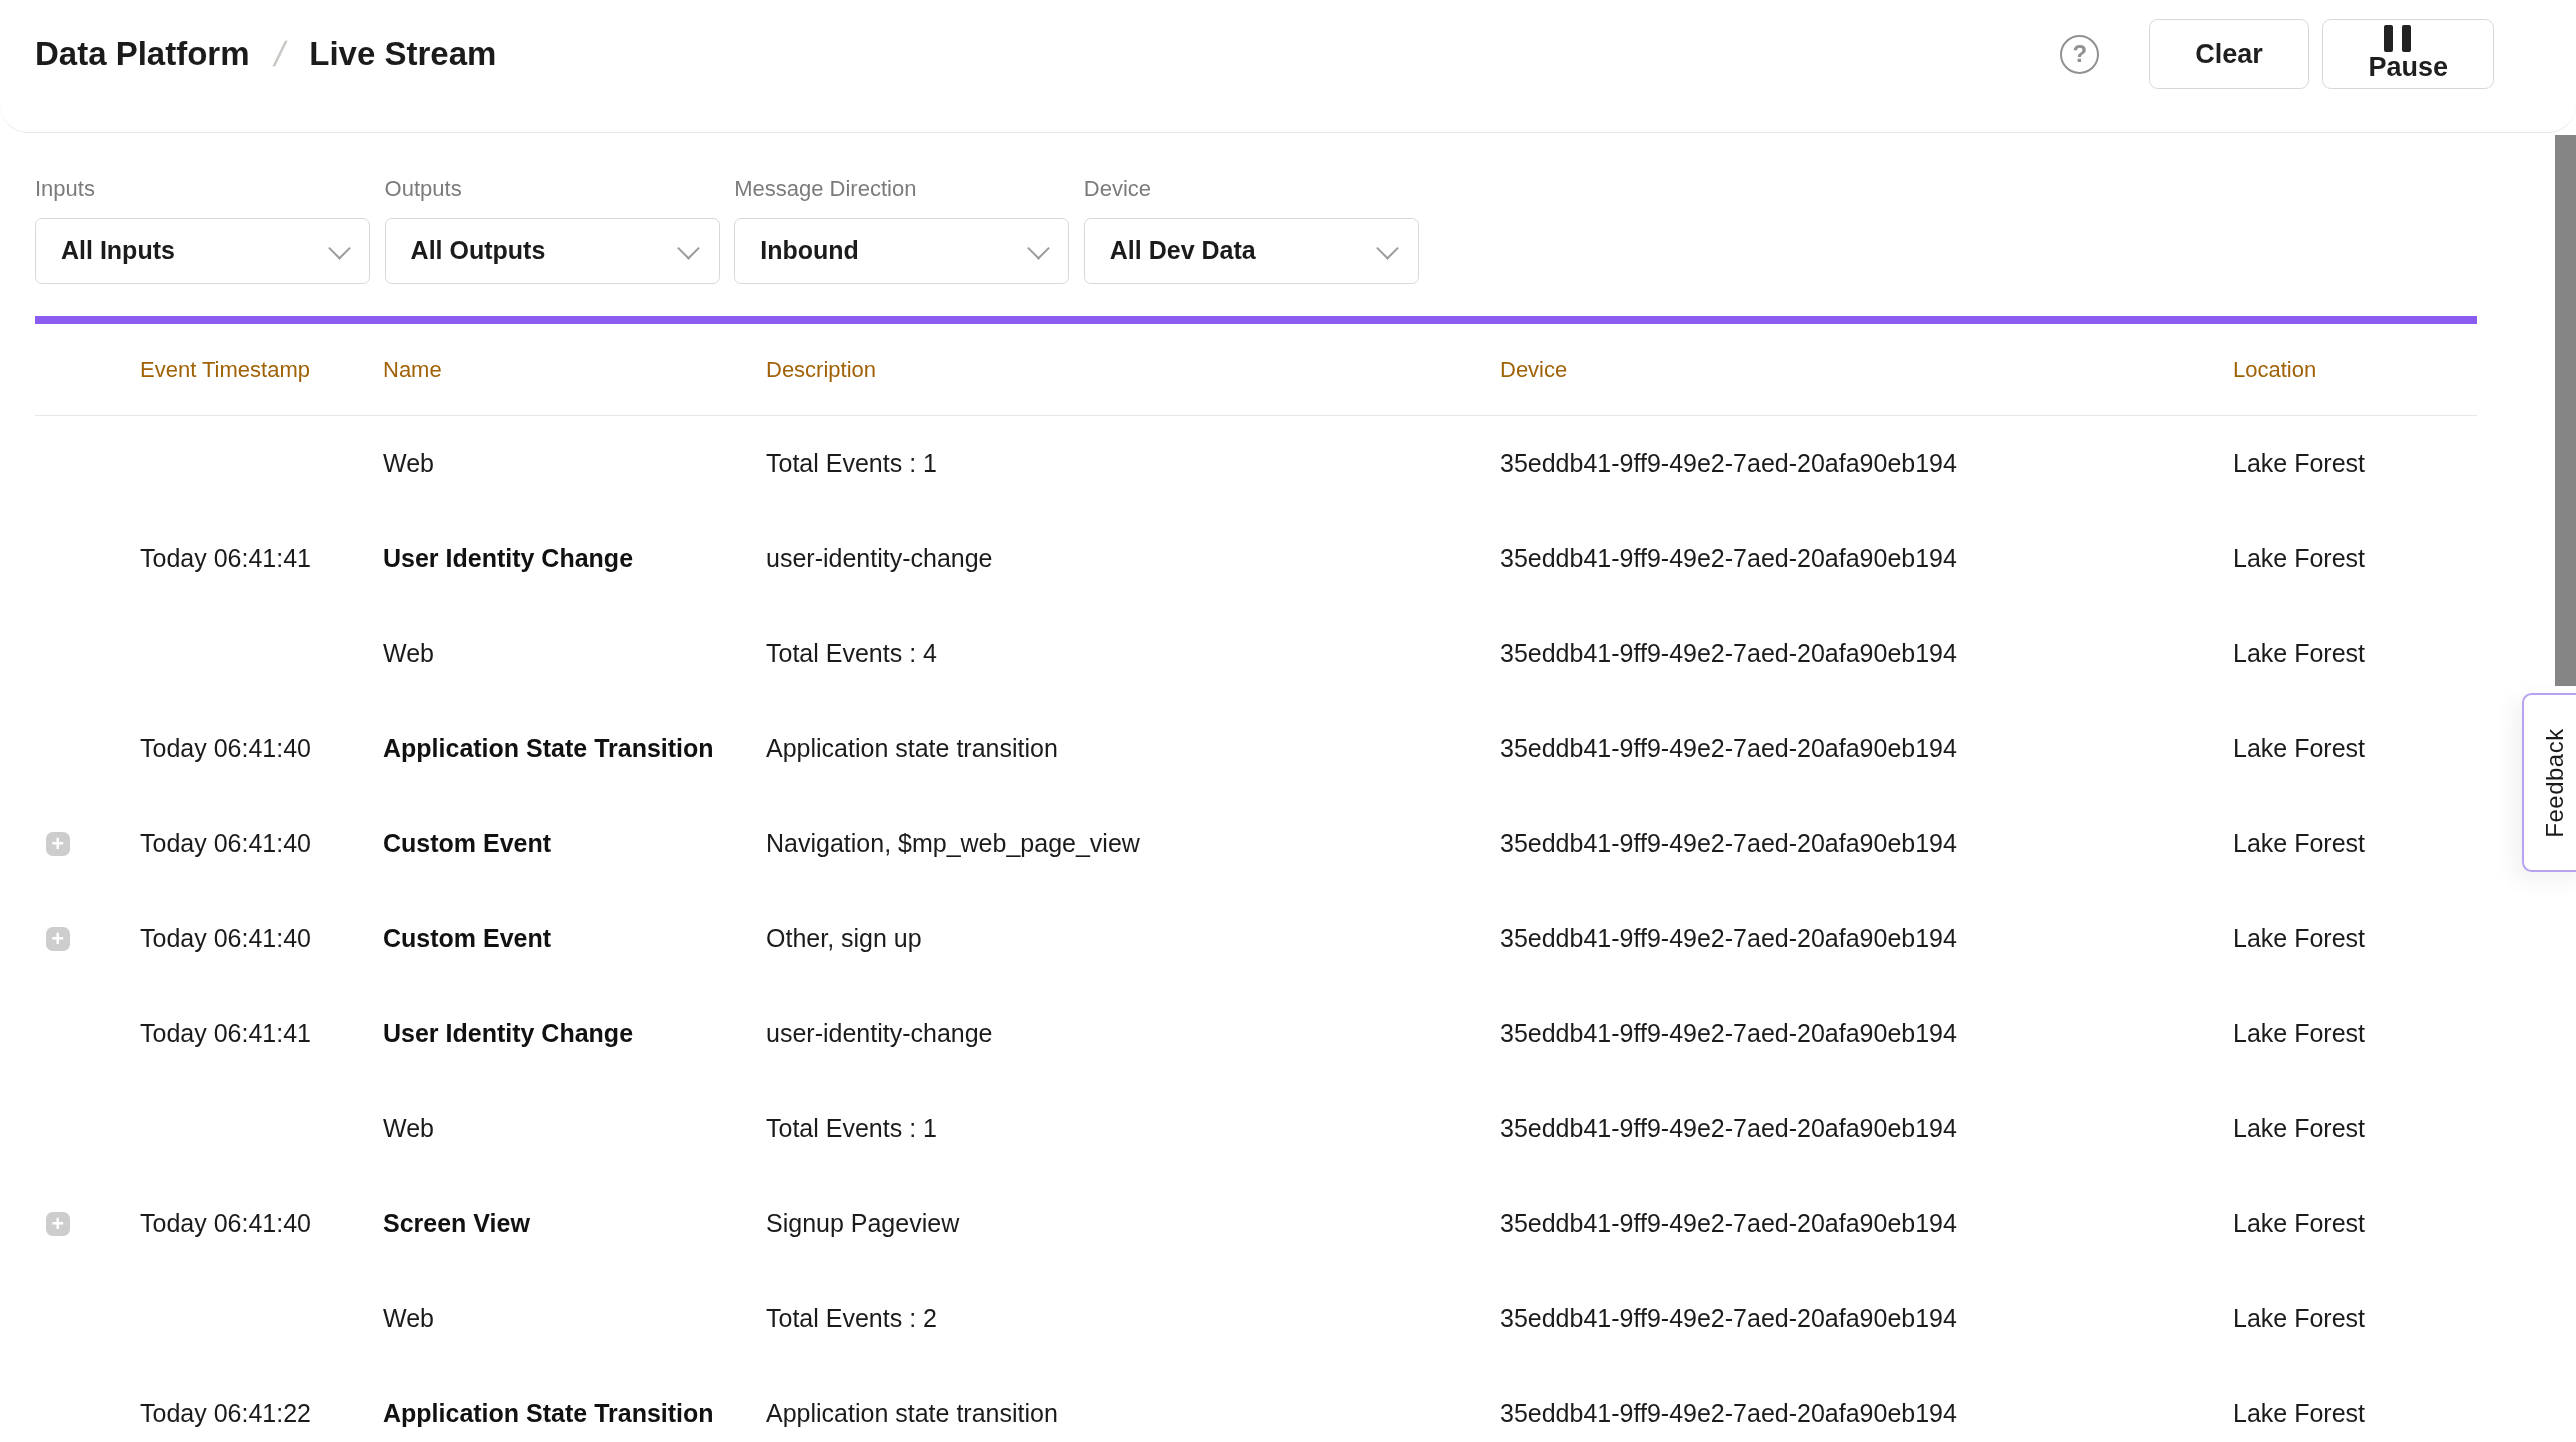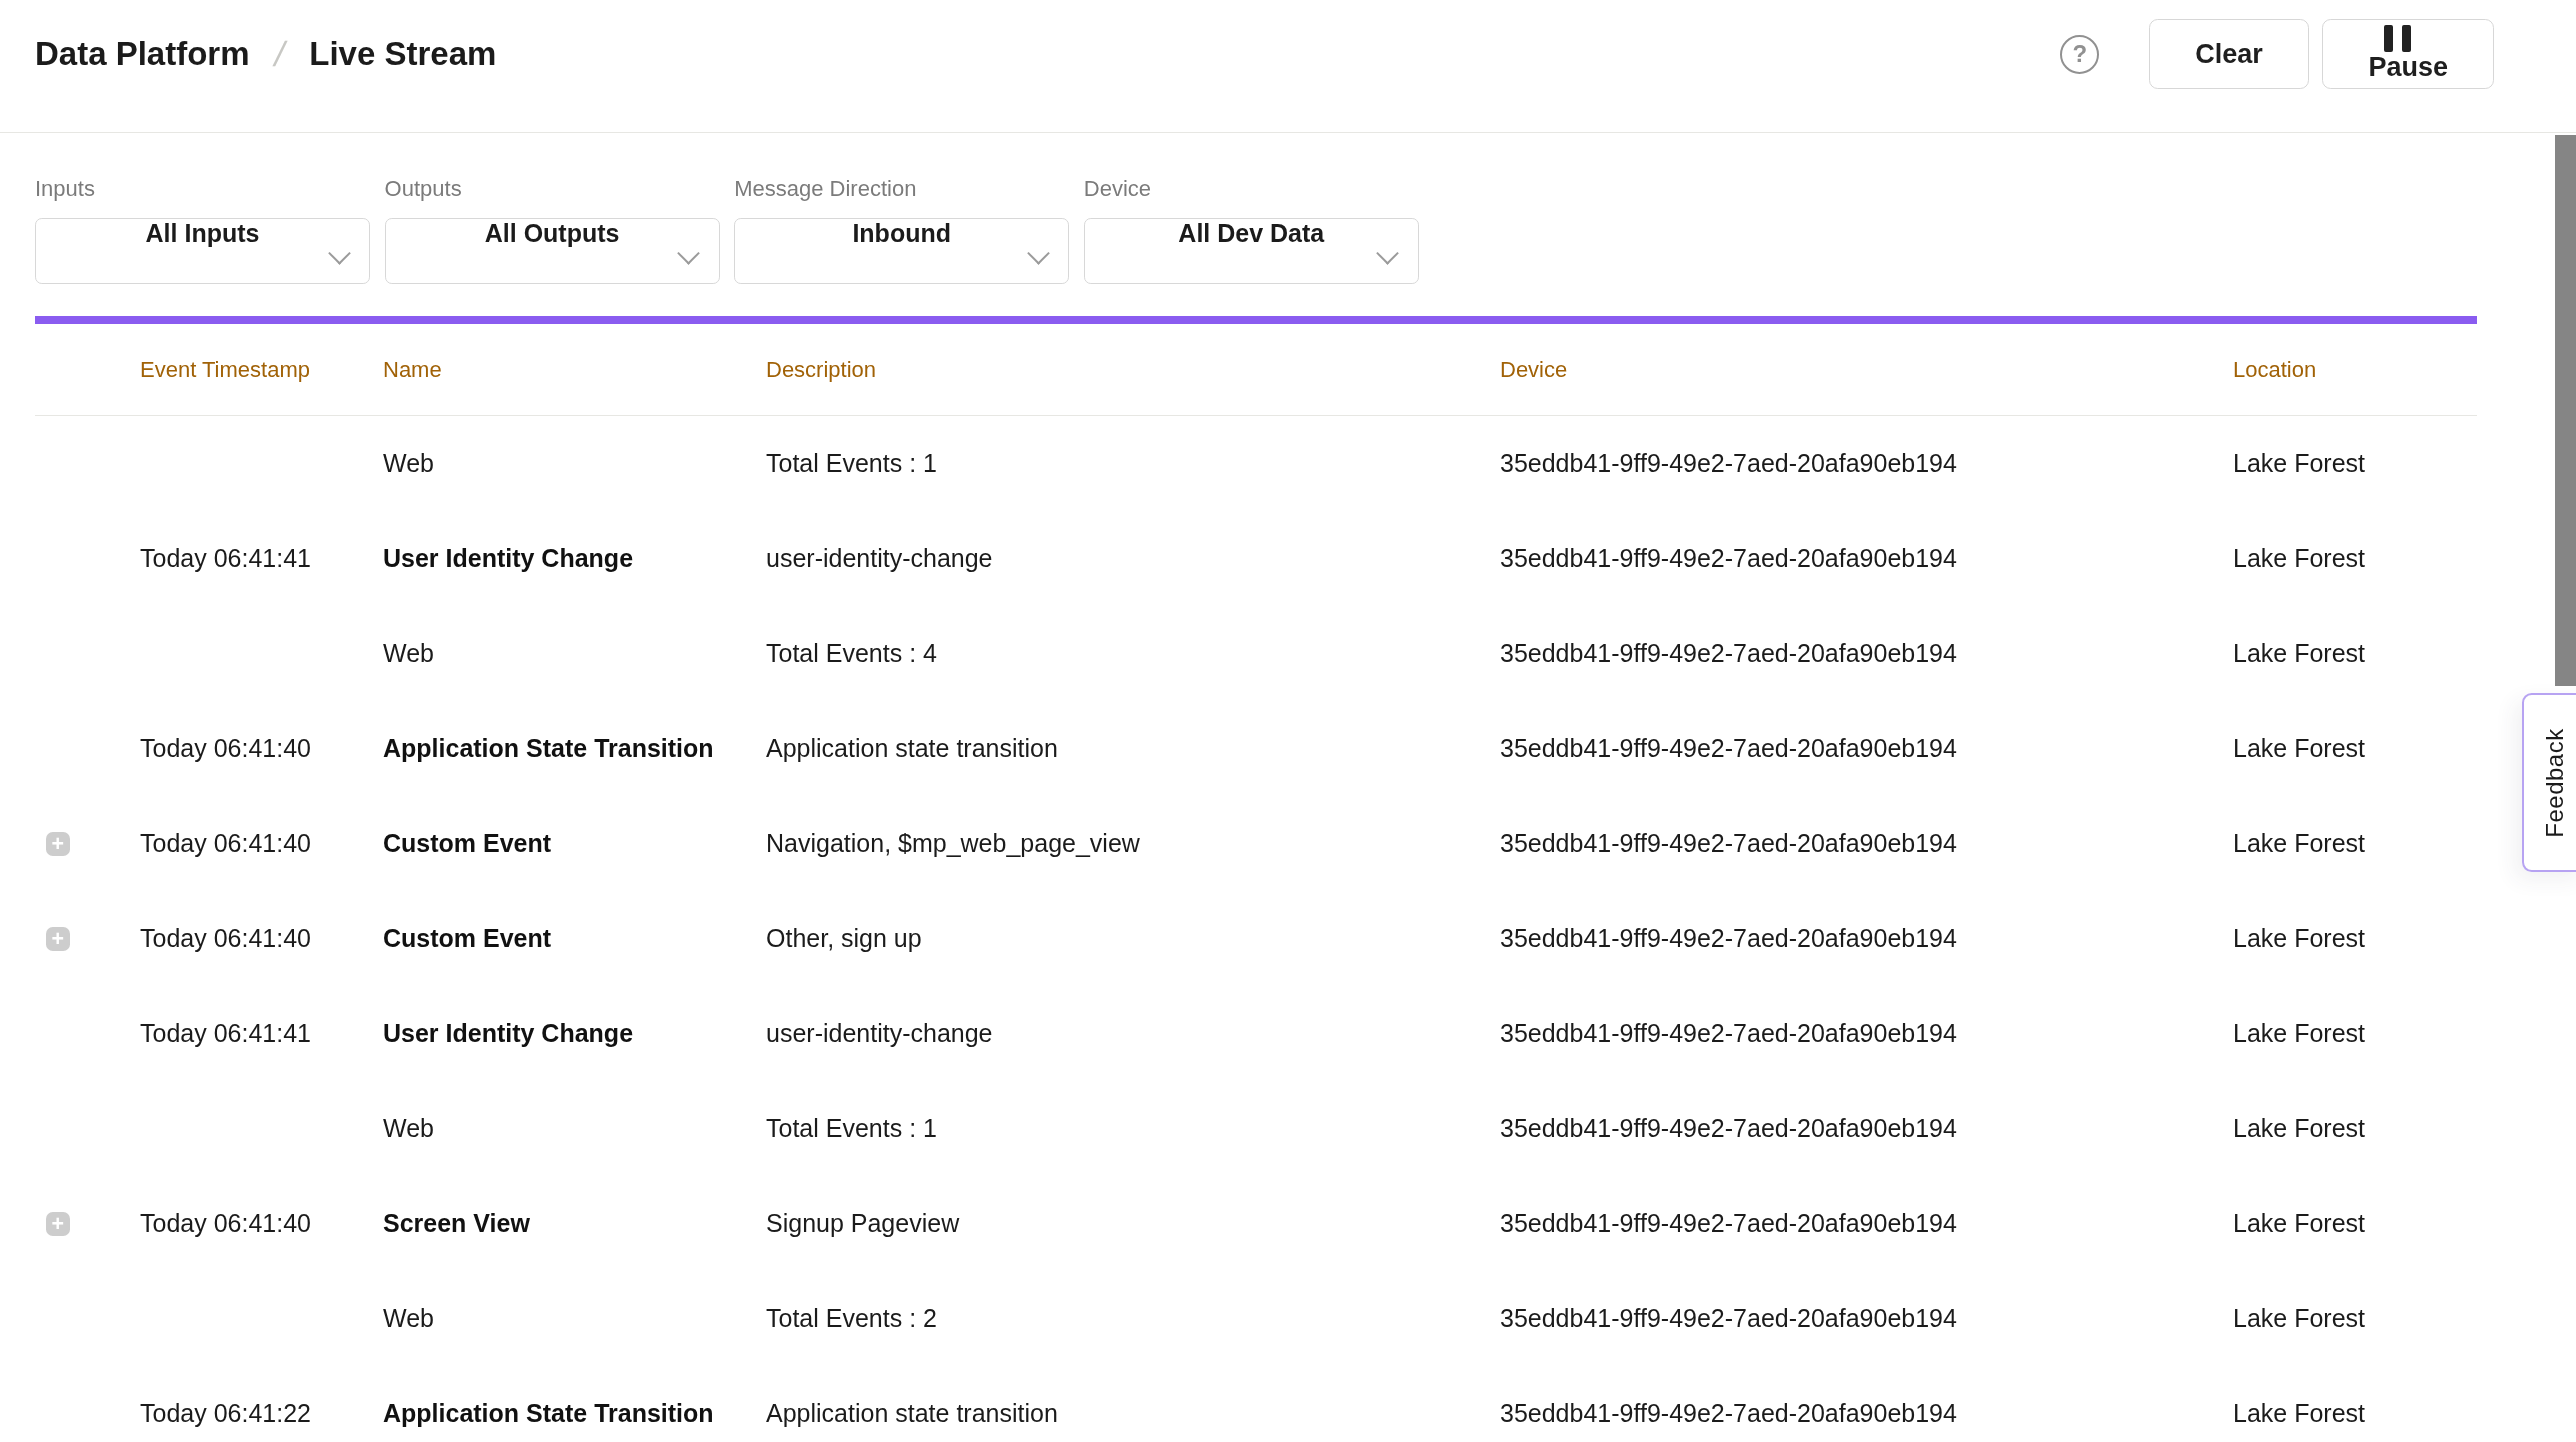--- a/index.html
+++ b/index.html
@@ -7,20 +7,21 @@
   body { font-family: "Liberation Sans", sans-serif; color: #1d1d1d; }
   .page { position: relative; width: 2576px; height: 1442px; background: #ffffff; overflow: hidden; }
 
   
   .header {
     height: 133px;
     border-bottom: 1.9px solid #e7e7e3;
     display: flex;
     align-items: flex-start;
     padding: 19.4px 82px 0 35px;
+    border-radius: 28px;
   }
   .breadcrumb { display: flex; align-items: center; height: 70px; font-size: 33px; }
   .crumb-root { font-weight: 700; color: #1b1b1b; cursor: pointer; }
   .crumb-sep { color: #c8c8c4; font-weight: 300; margin: 0 25px; font-size: 35px; transform: skewX(-12deg); }
   .crumb-current { font-weight: 600; color: #1b1b1b; }
   .header-actions { margin-left: auto; display: flex; align-items: center; height: 70px; }
   .help-circle {
     width: 39px; height: 39px; border: 2.9px solid #919191; border-radius: 50%;
     color: #919191; font-size: 24px; font-weight: 700;
     display: flex; align-items: center; justify-content: center;
@@ -37,21 +38,21 @@
   .pause-icon { display: inline-flex; margin-right: 21.4px; }
   .pause-icon i { display: block; width: 8.7px; height: 27px; background: #222; border-radius: 1.9px; }
   .pause-icon i + i { margin-left: 8.7px; }
 
   
   .filters { padding: 43px 0 0 35px; display: flex; gap: 14.6px; }
   .filter { width: 335px; }
   .filter-label { font-size: 22px; color: #7b7b7b; margin-bottom: 15.5px; }
   .filter-select {
     height: 66px; border: 1.9px solid #d8d8d8; border-radius: 6.8px; background: #fff;
-    display: flex; align-items: center; padding: 0 25px; cursor: pointer; flex-direction: column;
+    display: flex; align-items: center; padding: 0 25px; cursor: pointer;
   }
   .filter-value { font-size: 25px; font-weight: 700; color: #1b1b1b; }
   .chevron {
     margin-left: auto; width: 15.5px; height: 15.5px;
     border-right: 2.4px solid #9b9b9b; border-bottom: 2.4px solid #9b9b9b;
     transform: rotate(45deg) translateY(-3.9px);
   }
 
   
   .accent-bar { margin: 32px 0 0 35px; width: 2442px; height: 8.7px; background: #8a5cf0; }

